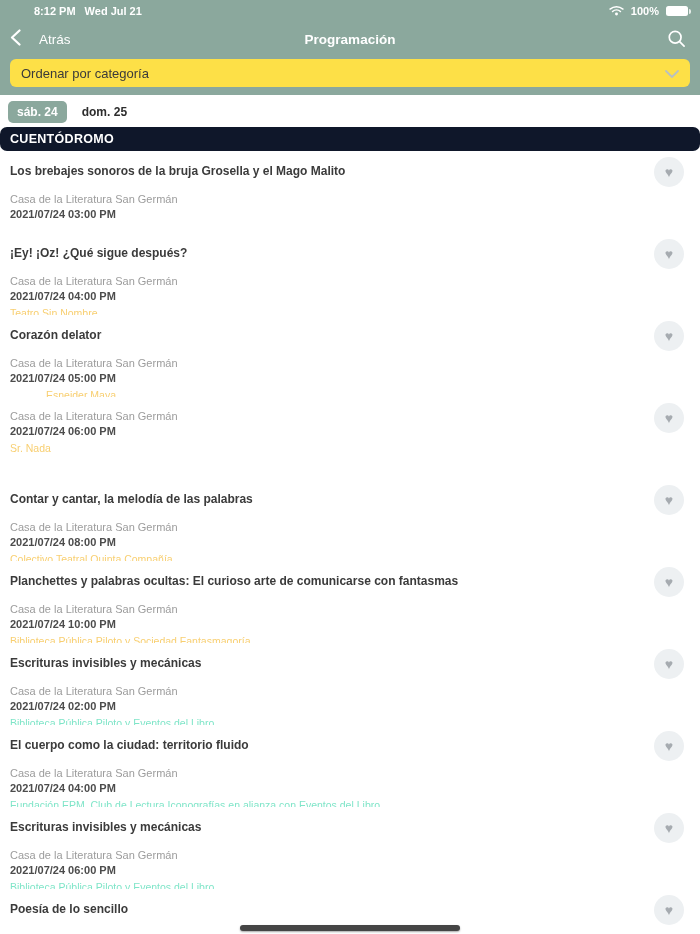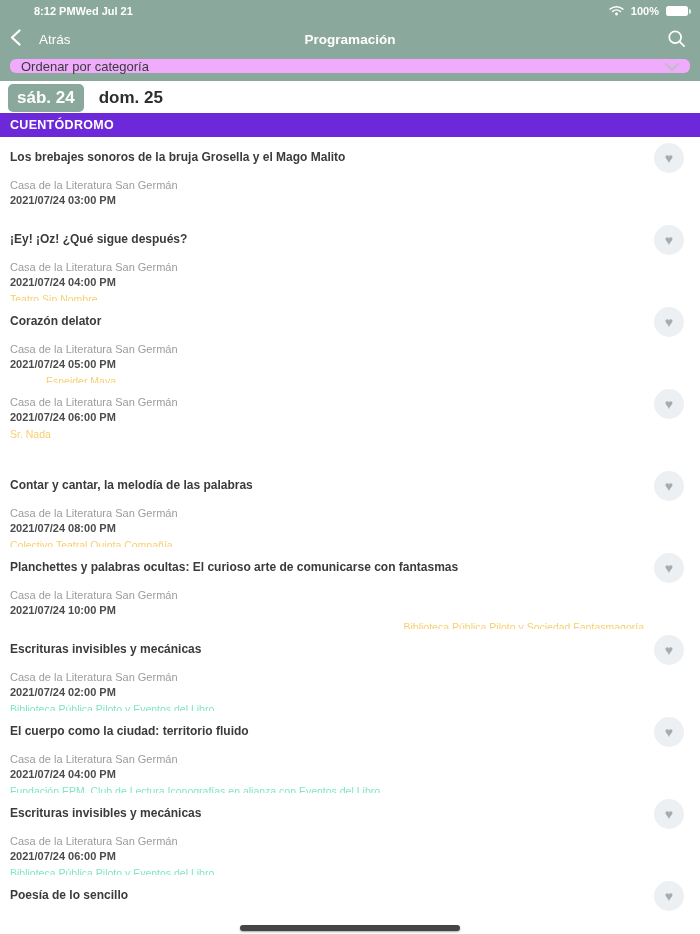--- a/index.html
+++ b/index.html
@@ -11,21 +11,21 @@
     position: relative;
   }
   
   .app-header { background: #8BA89D; }
   .status-bar {
     height: 22px;
     display: flex; align-items: center; justify-content: space-between;
     padding: 0 12px 0 14px;
     color: #ffffff; font-size: 11px; font-weight: 700;
   }
-  .status-left { display: flex; align-items: center; padding-left: 20px; }
+  .status-left { display: flex; gap: 9px; align-items: center; padding-left: 20px; }
   .status-right { display: flex; gap: 7px; align-items: center; }
   .battery-body {
     width: 22px; height: 10px; background: #ffffff; border-radius: 2.5px;
     position: relative; display: inline-block;
   }
   .battery-body::after {
     content: ""; position: absolute; right: -2.5px; top: 2.5px;
     width: 2px; height: 5px; background: rgba(255,255,255,.8);
     border-radius: 0 2px 2px 0;
   }
@@ -39,32 +39,32 @@
     cursor: pointer;
   }
   .nav-title {
     position: absolute; left: 0; right: 0; text-align: center;
     color: #ffffff; font-size: 13.5px; font-weight: 700;
     pointer-events: none;
   }
   .search-button { position: absolute; right: 14px; top: 7px; cursor: pointer; }
   .filter-area { padding: 3px 10px 8px; }
   .filter-select {
-    height: 14px; background: #f0abfc; border-radius: 6px;
+    height: 28px; background: #fde047; border-radius: 6px;
     display: flex; align-items: center; padding: 0 11px;
     font-size: 13px; color: #3a3a3a; cursor: pointer;
   }
   .filter-select .chev { margin-left: auto; }
   
   .date-tabs {
     background: #ffffff; padding: 5px 8px 4px;
     display: flex; align-items: center; height: 32px;
   }
   .date-tab {
-    font-size: 17px; font-weight: 600; color: #2d2d2d;
+    font-size: 12px; font-weight: 600; color: #2d2d2d;
     padding: 4px 9px; border-radius: 5px; cursor: pointer;
   }
   .date-tab.selected { background: #8BA89D; color: #ffffff; }
   .date-tab + .date-tab { margin-left: 6px; }
   
   .section-header {
     height: 24px; display: flex; align-items: center;
     padding-left: 10px; color: #ffffff;
     font-size: 12.5px; font-weight: 700; letter-spacing: .3px;
   }
@@ -149,21 +149,21 @@
   </div>
 </div>
 
 <div class="date-tabs">
   <div class="date-tab selected">sáb. 24</div>
   <div class="date-tab">dom. 25</div>
 </div>
 
 <div id="event-list">
   <div>
-    <div class="section-header" style="background: #6d28d9;">CUENTÓDROMO</div>
+    <div class="section-header" style="background: #0f172a; border-radius: 7px;">CUENTÓDROMO</div>
     <div>
   <div class="event-row">
     <div class="event-title">Los brebajes sonoros de la bruja Grosella y el Mago Malito</div>
     <div class="event-venue">Casa de la Literatura San Germán</div>
     <div class="event-datetime">2021/07/24 03:00 PM</div>
     <div class="favorite-button">
       <span class="heart-glyph">♥</span>
     </div>
   </div>
 
@@ -203,21 +203,21 @@
     <div class="event-organizer" style="color: rgb(248, 207, 113);">Colectivo Teatral Quinta Compañía</div>
     <div class="favorite-button">
       <span class="heart-glyph">♥</span>
     </div>
   </div>
 
   <div class="event-row">
     <div class="event-title">Planchettes y palabras ocultas: El curioso arte de comunicarse con fantasmas</div>
     <div class="event-venue">Casa de la Literatura San Germán</div>
     <div class="event-datetime">2021/07/24 10:00 PM</div>
-    <div class="event-organizer" style="color: rgb(248, 207, 113); text-align: right;">Biblioteca Pública Piloto y Sociedad Fantasmagoría</div>
+    <div class="event-organizer" style="color: rgb(248, 207, 113);">Biblioteca Pública Piloto y Sociedad Fantasmagoría</div>
     <div class="favorite-button">
       <span class="heart-glyph">♥</span>
     </div>
   </div>
 </div>
   </div>
 
   <div>
     <div>
   <div class="event-row">

